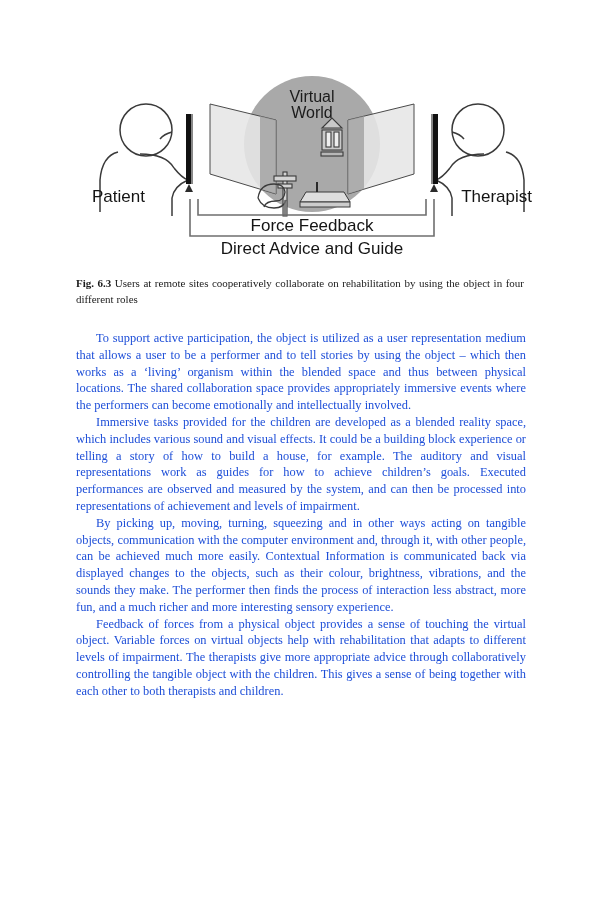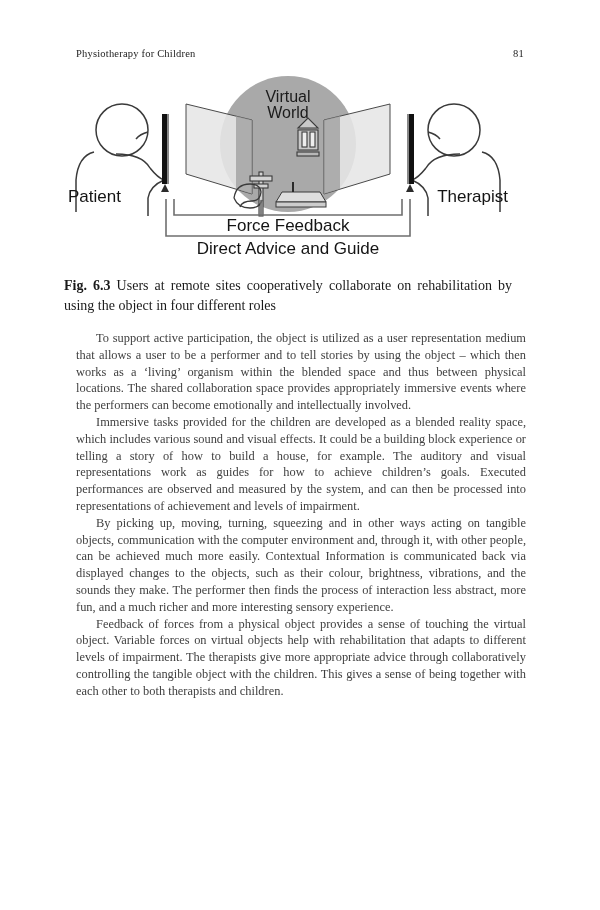--- a/index.html
+++ b/index.html
@@ -33,66 +33,62 @@
     letter-spacing: 0.2px;
     color: #222;
   }
   .runhead .title { white-space: nowrap; }
   .runhead .folio { font-size: 10.5px; }
 
   
   .figure {
     position: absolute;
     top: 72px;
-    left: 64px;
+    left: 88px;
     width: 448px;
     height: 192px;
     text-align: center;
   }
   .figure svg { display: block; }
 
   
   .caption {
     position: absolute;
     top: 276px;
-    left: 64px;
+    left: 76px;
     width: 448px;
-    font-size: 14px;
+    font-size: 11px;
     line-height: 1.42;
     text-align: justify;
     color: #1a1a1a;
   }
   .caption b { font-weight: bold; }
 
   
   .body {
     position: absolute;
     top: 330px;
     left: 76px;
     width: 450px;
     font-size: 12.4px;
     line-height: 1.355;
     text-align: justify;
-    color: #404040;
+    color: #1d4ed8;
   }
   .body p {
     margin: 0;
     text-indent: 20px;
     hyphens: manual;
   }
 </style>
 </head>
 <body>
 
 <div class="page">
 
-  <div class="runhead">
-    <span class="title">Physiotherapy for Children</span>
-    <span class="folio">81</span>
-  </div>
 
   <div class="figure">
     <svg width="448" height="192" viewBox="0 0 448 192" xmlns="http://www.w3.org/2000/svg">
 
       <circle cx="224" cy="72" r="68" fill="#a9a9a9"></circle>
 
       <g>
         <polygon points="122,32 188,48 188,122 122,102" fill="#e6e6e6" fill-opacity="0.88" stroke="#4a4a4a" stroke-width="1"></polygon>
         <polygon points="172,44 188,48 188,122 172,117" fill="#9c9c9c" fill-opacity="0.75" stroke="none"></polygon>
       </g>

